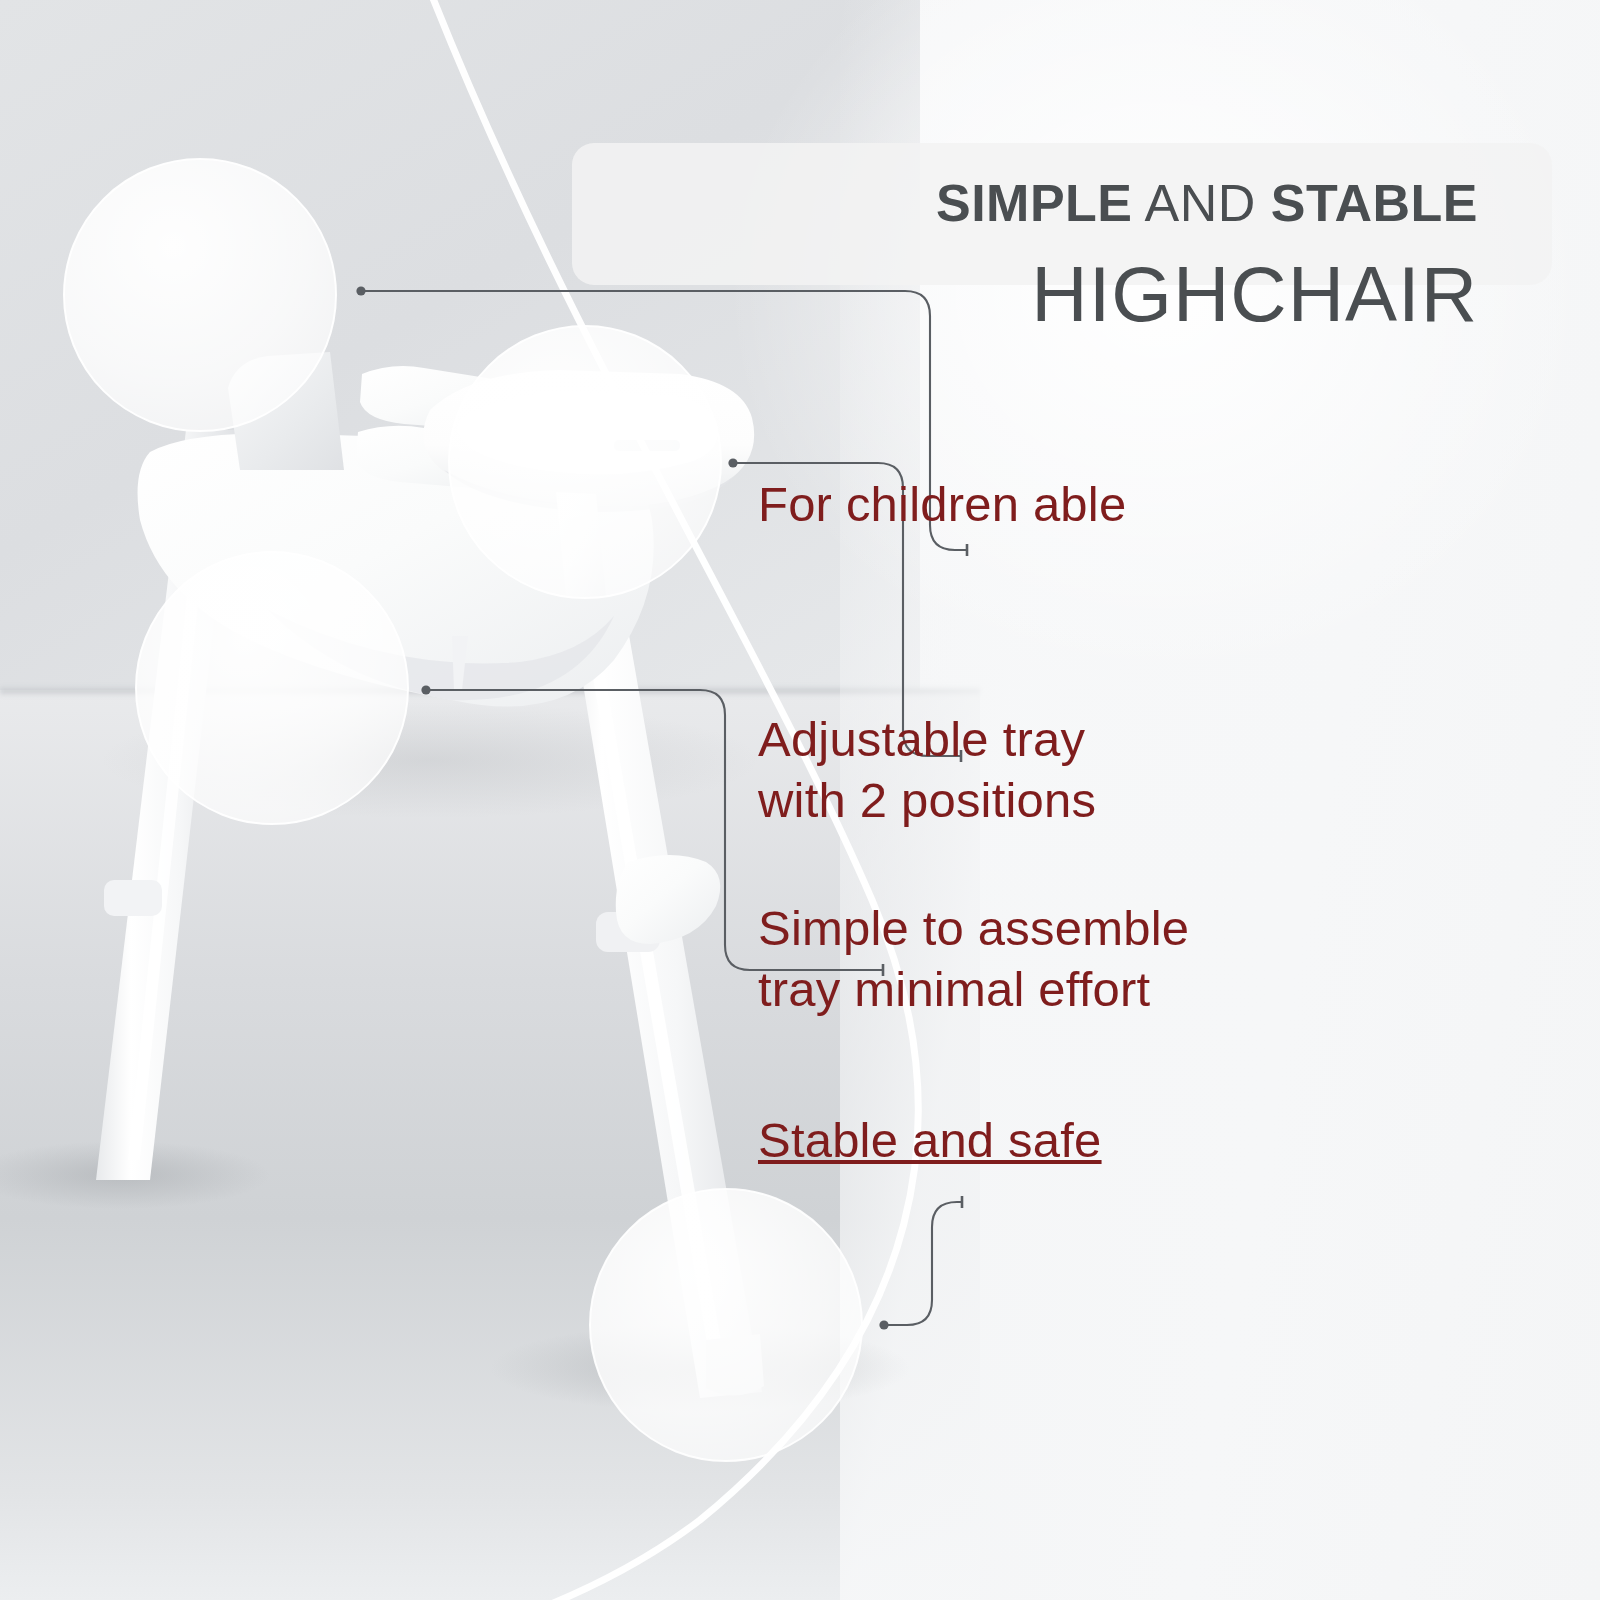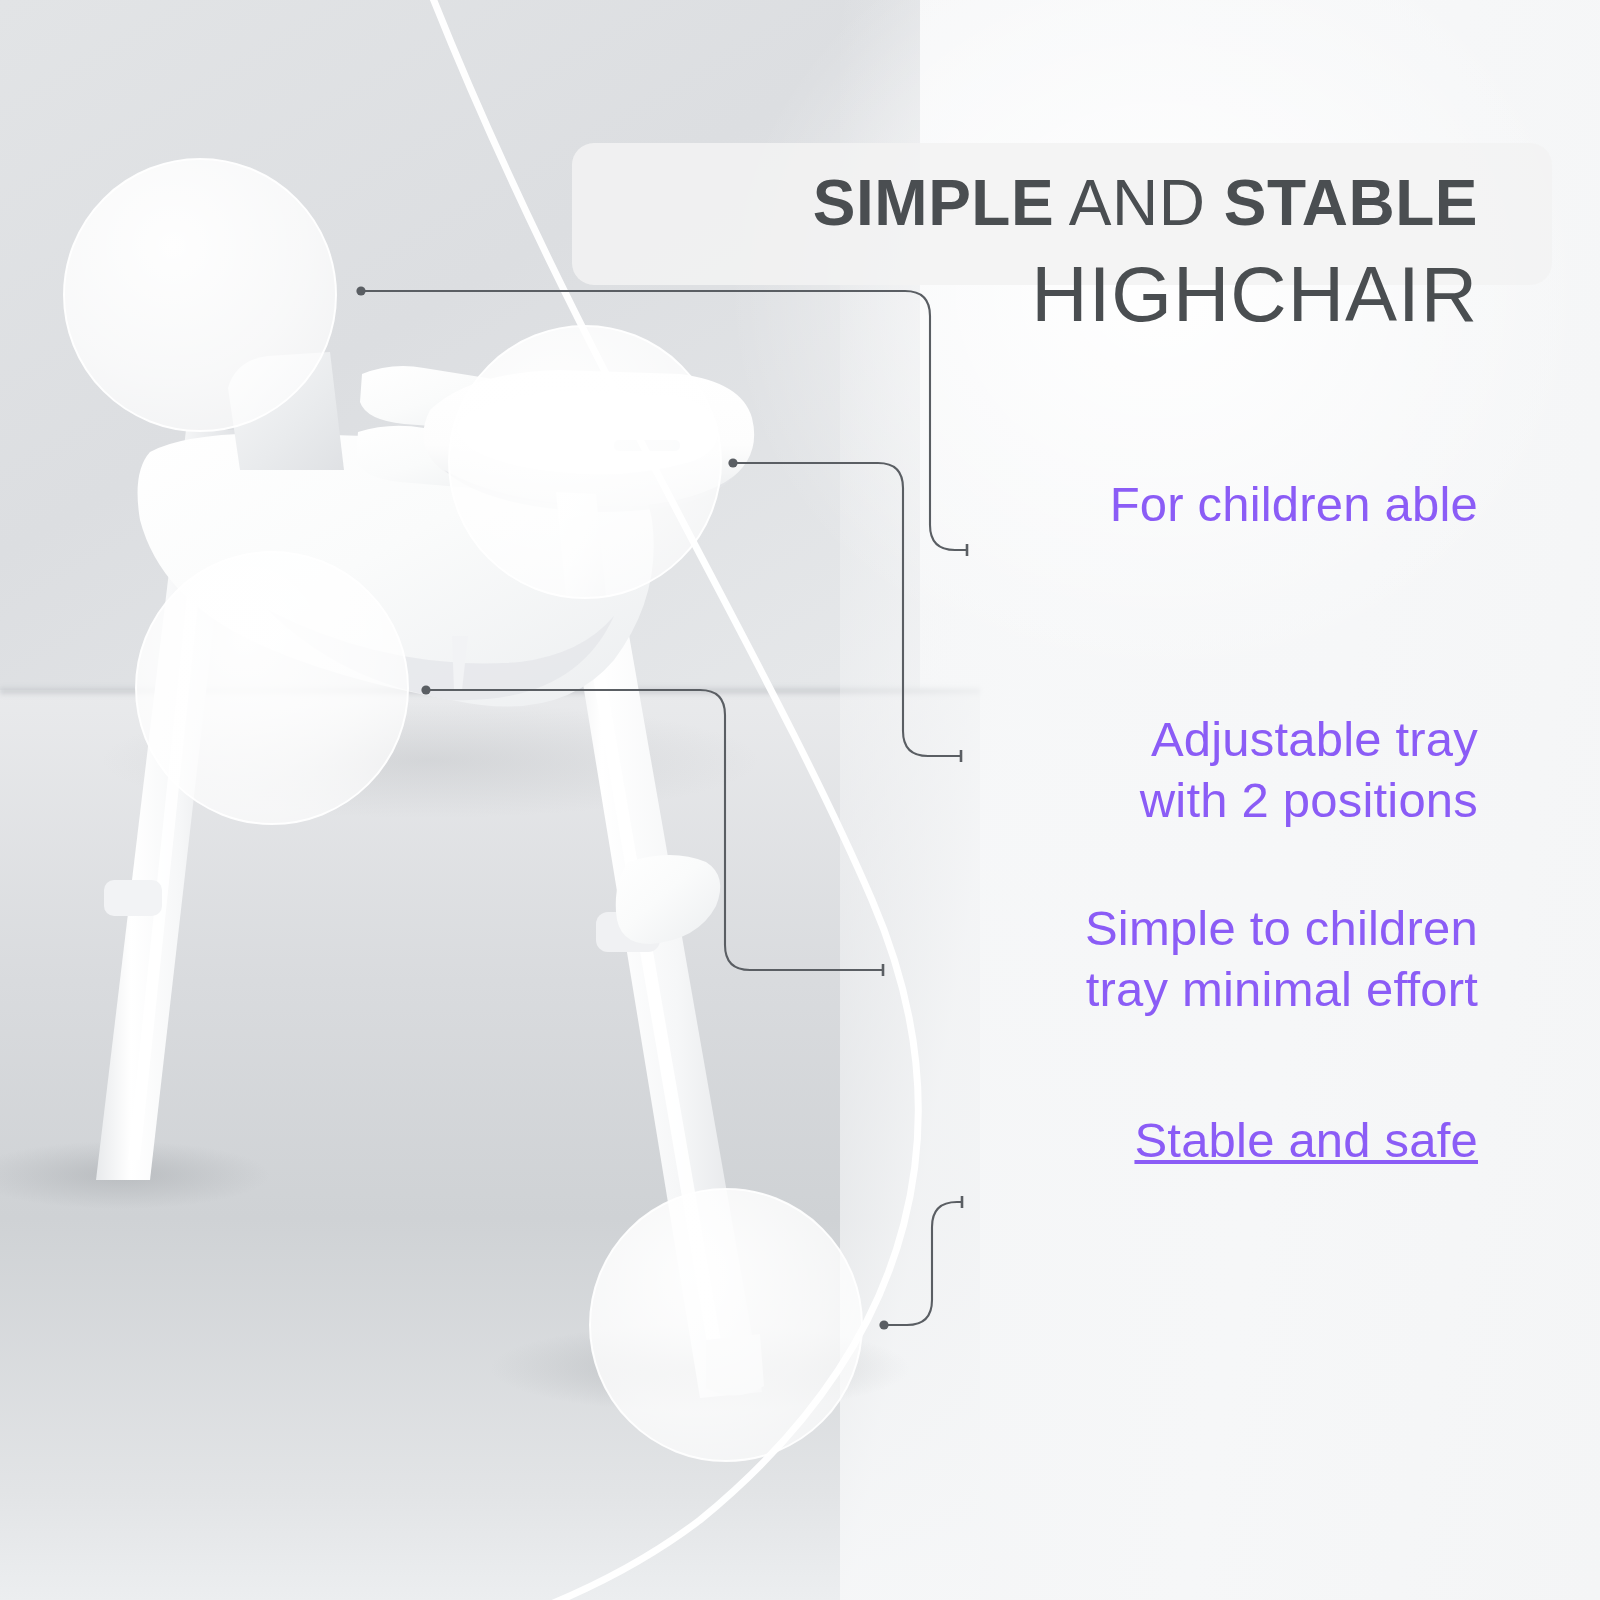--- a/index.html
+++ b/index.html
@@ -45,32 +45,32 @@
   .title-panel{
     position:absolute;left:572px;top:143px;width:980px;height:142px;
     background:rgba(242,242,243,.88);
     border-radius:22px;
   }
   .title-block{
     position:absolute;left:520px;top:160px;width:958px;
     text-align:right;color:#4a4e51;
   }
   .title-l1{
-    font-size:64px;line-height:86px;letter-spacing:.5px;white-space:nowrap;
+    font-size:52px;line-height:86px;letter-spacing:.5px;white-space:nowrap;
   }
   .t-bold{font-weight:700;}
   .t-light{font-weight:300;}
   .title-l2{
     font-size:78px;line-height:96px;font-weight:300;letter-spacing:1px;text-align:right;
   }
 
   
   .feature{
-    position:absolute;width:720px;text-align:right;
-    color:#8b5cf6;font-weight:300;font-size:49px;line-height:61px;
+    position:absolute;width:720px;text-align:left;
+    color:#7f1d1d;font-weight:300;font-size:49px;line-height:61px;
     letter-spacing:.2px;
   }
   .feature .ln{display:block;white-space:nowrap;}
 
   .f1{left:758px;top:474px;}
   .f2{left:758px;top:684px;margin-top:25px;}
   .f3{left:758px;top:898px;}
   .f4{left:758px;top:1110px;text-decoration:underline;}
 </style>
 </head>
@@ -214,21 +214,21 @@
   <div class="feature f1">
     <span class="ln">For children able</span>
   </div>
 
   <div class="feature f2">
     <span class="ln">Adjustable tray</span>
     <span class="ln">with 2 positions</span>
   </div>
 
   <div class="feature f3">
-    <span class="ln">Simple to children</span>
+    <span class="ln">Simple to assemble</span>
     <span class="ln">tray minimal effort</span>
   </div>
 
   <div class="feature f4">
     <span class="ln">Stable and safe</span>
   </div>
 
 </div>
 
 </body></html>

